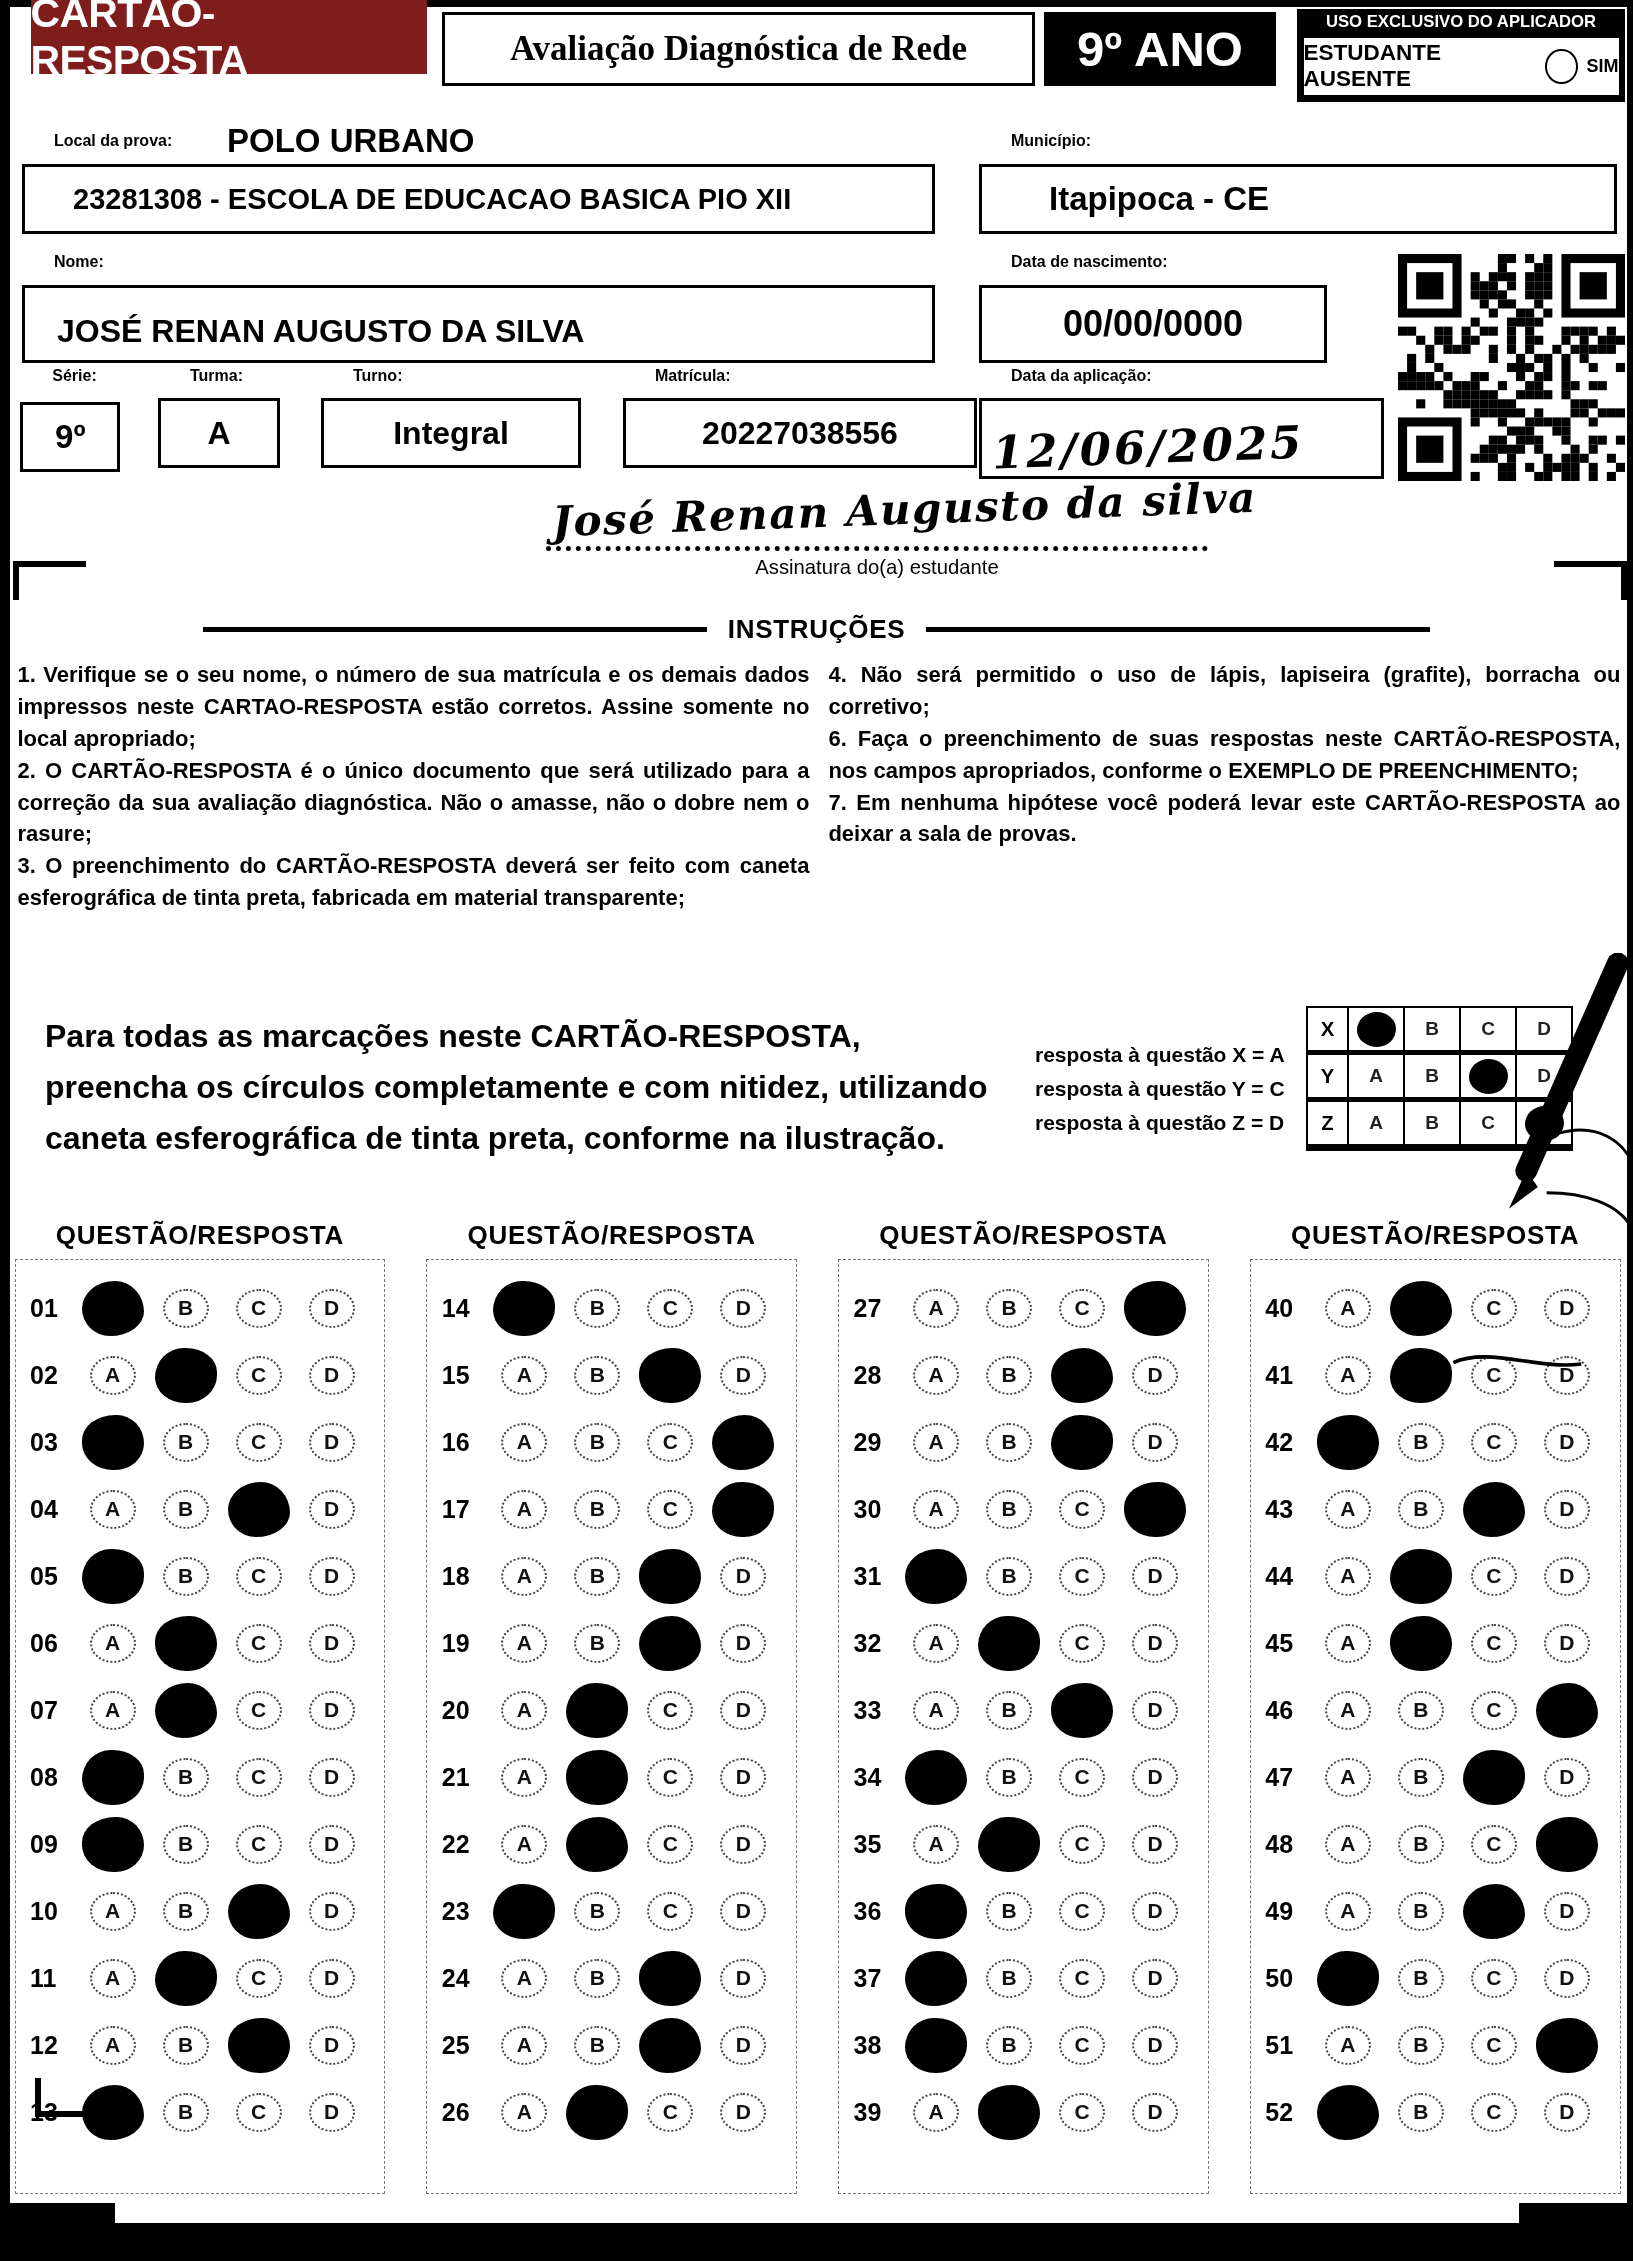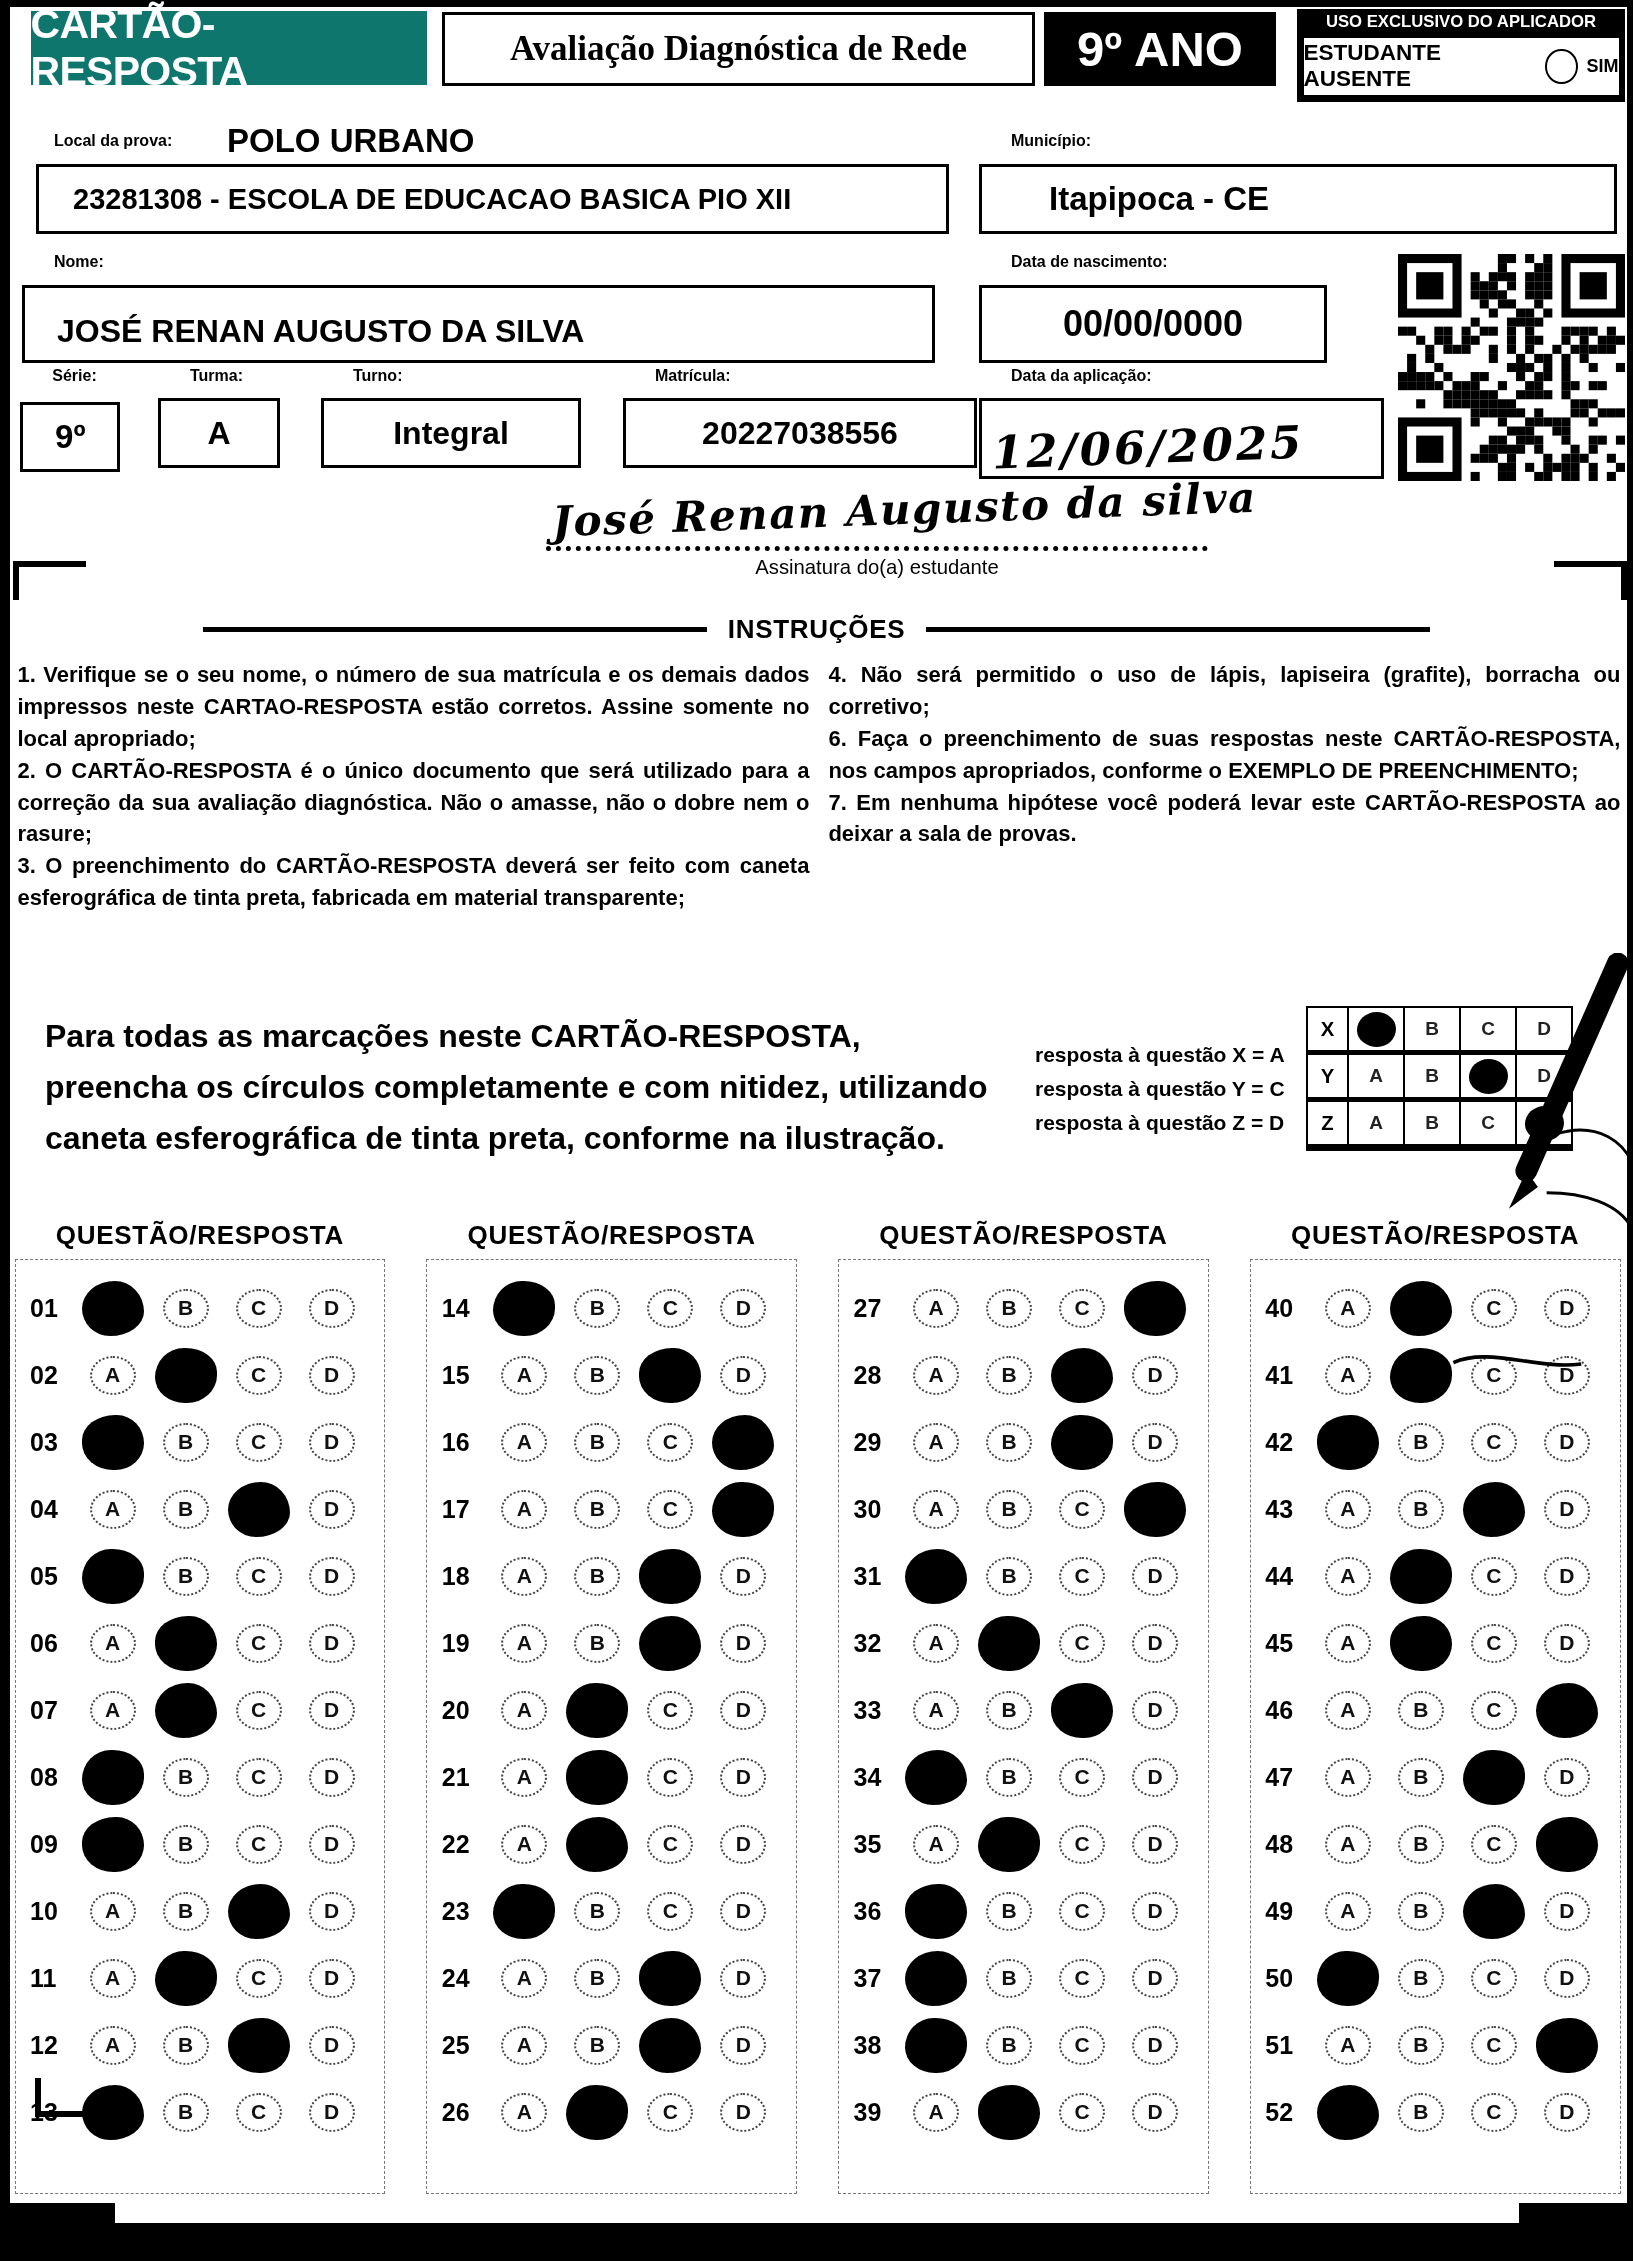--- a/index.html
+++ b/index.html
@@ -4,38 +4,38 @@
 <style>
   html,body{margin:0;padding:0;background:#fff;}
   .page{position:relative;width:1634px;height:2261px;background:#fff;
         font-family:"Liberation Sans",sans-serif;color:#000;overflow:hidden;}
   .abs{position:absolute;}
   
   .edge-top{left:0;top:0;width:1634px;height:7.3px;background:#000;}
   .edge-left{left:0;top:0;width:10.2px;height:2261px;background:#000;}
   .edge-right{left:1627px;top:0;width:7.3px;height:2261px;background:#000;}
   
-  .hdr-card{left:30.5px;top:11px;width:396px;height:74px;background:#0f766e;color:#fff;
+  .hdr-card{left:30.5px;top:0;width:396px;height:74px;background:#7f1d1d;color:#fff;
             display:flex;align-items:center;justify-content:center;font-size:41px;font-weight:bold;letter-spacing:-0.7px;}
   .hdr-exam{left:442px;top:11.6px;width:587px;height:68px;border:3.6px solid #000;
             display:flex;align-items:center;justify-content:center;font-size:35px;font-weight:bold;font-family:Liberation Serif, serif;}
   .hdr-grade{left:1044px;top:11.6px;width:232px;height:74px;background:#000;color:#fff;
             display:flex;align-items:center;justify-content:center;font-size:49px;font-weight:bold;}
   .hdr-right{left:1297px;top:8.7px;width:328px;height:93px;background:#000;}
   .hdr-right-title{position:absolute;left:0;top:3.6px;width:100%;text-align:center;color:#fff;
             font-size:16.7px;font-weight:bold;}
   .hdr-right-inner{position:absolute;left:6.5px;right:6.5px;top:29px;bottom:6.5px;background:#fff;
             display:flex;align-items:center;justify-content:center;gap:8.7px;}
   .absent-label{font-size:22.5px;font-weight:bold;}
   .absent-circle{width:30.5px;height:30.5px;border:2.9px solid #000;border-radius:50%;}
   .absent-sim{font-size:18px;font-weight:bold;}
   
   .lbl{font-size:16px;font-weight:bold;margin-left:32px;}
   .box{border:3.6px solid #000;display:flex;align-items:center;box-sizing:border-box;font-weight:bold;}
-  .box-school{left:22px;top:164px;width:913px;height:70px;padding-left:34px;font-size:29px;margin-left:14px;}
+  .box-school{left:22px;top:164px;width:913px;height:70px;padding-left:48px;font-size:29px;}
   .box-municipio{left:979px;top:164px;width:638px;height:70px;padding-left:67px;font-size:33px;}
   .box-nome{left:22px;top:285px;width:913px;height:78px;padding-left:32px;font-size:32px;align-items:flex-end;padding-bottom:10.2px;}
   .box-nasc{left:979px;top:285px;width:348px;height:78px;justify-content:center;font-size:36px;}
   .box-serie{left:20.3px;top:402px;width:100px;height:70px;justify-content:center;font-size:33px;}
   .box-turma{left:158px;top:398px;width:122px;height:70px;justify-content:center;font-size:32px;}
   .box-turno{left:321px;top:398px;width:260px;height:70px;justify-content:center;font-size:32px;}
   .box-matricula{left:623px;top:398px;width:354px;height:70px;justify-content:center;font-size:32px;}
   .box-aplicacao{left:979px;top:398px;width:405px;height:81px;overflow:visible;}
   .handwrite{font-family:"DejaVu Serif",serif;font-style:italic;font-weight:bold;}
   .hand-date{position:absolute;left:10.2px;top:20.3px;font-size:45px;transform:rotate(-2deg);letter-spacing:2.9px;}

